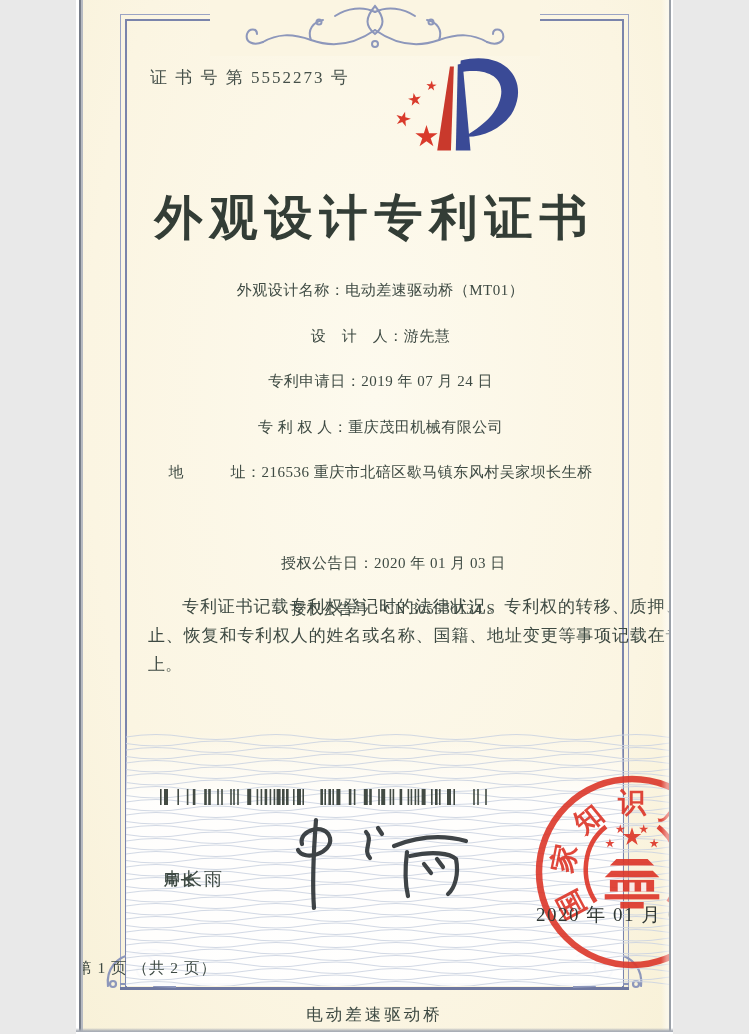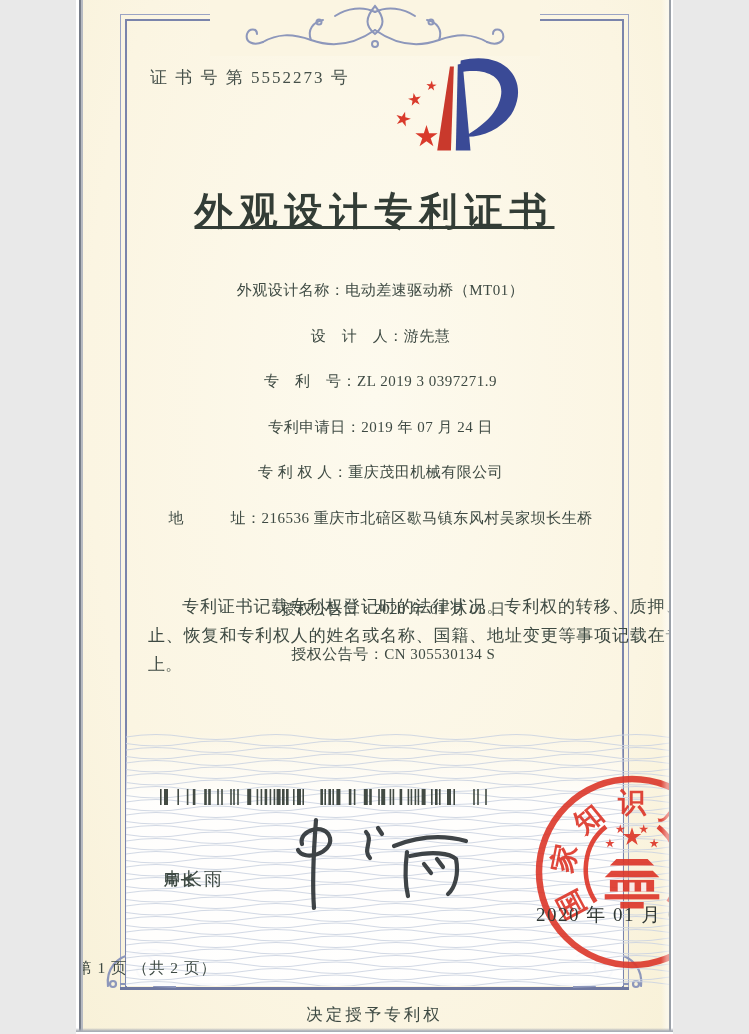--- a/index.html
+++ b/index.html
@@ -25,21 +25,21 @@
   .bottom-rule .bl{height:3px;background:#6e78a0;}
   .filigree{position:absolute;left:50%;transform:translateX(-50%);top:0;width:330px;height:56px;background:#fbf5e2;}
   .corner-orn{position:absolute;top:946px;width:72px;height:46px;}
   .corner-orn.left{left:28px;}
   .corner-orn.right{right:28px;transform:scaleX(-1);}
   
   .cert-no{position:absolute;left:74px;top:66px;font-size:17px;letter-spacing:2px;color:#45504a;white-space:pre;}
   .logo{position:absolute;left:282px;top:40px;}
   .qr{position:absolute;left:598px;top:57px;width:106px;height:106px;background:#fdfdfb;}
   .title{position:absolute;left:0;right:0;top:186px;text-align:center;
-    font-size:38px;font-weight:700;letter-spacing:7px;color:#333d36;text-decoration:underline;}
+    font-size:48px;font-weight:700;letter-spacing:7px;color:#333d36;}
   
   .fields{position:absolute;left:72px;right:60px;top:268px;font-size:15px;letter-spacing:.5px;text-align:center;}
   .row{height:45.5px;line-height:45.5px;white-space:pre;}
   .pair.w1{display:inline-block;width:305px;}
   
   .paras{position:absolute;left:72px;width:606px;top:592px;font-size:17px;line-height:29px;
     text-align:justify;color:#3e4a43;}
   .paras p{margin:0 0 2px 0;text-indent:2em;}
   
   .band{position:absolute;left:50px;right:50px;top:732px;height:254px;
@@ -366,21 +366,20 @@
           <rect x="19" y="20" width="1" height="1"></rect>
         </g>
       </svg>
   </div>
 
   <div class="title">外观设计专利证书</div>
 
   <div class="fields">
     <div class="row"><span class="lbl">外观设计名称：</span><span>电动差速驱动桥（MT01）</span></div>
     <div class="row"><span class="lbl">设　计　人：</span><span>游先慧</span></div>
-    <div class="row"><span class="lbl">专　利　号：</span><span>ZL 2019 3 0397271.9</span></div>
     <div class="row"><span class="lbl">专利申请日：</span><span>2019 年 07 月 24 日</span></div>
     <div class="row"><span class="lbl">专 利 权 人：</span><span>重庆茂田机械有限公司</span></div>
     <div class="row"><span class="lbl">地　　　址：</span><span>216536 重庆市北碚区歇马镇东风村吴家坝长生桥</span></div>
     <div class="row">
       <span class="pair w1"><span class="lbl">授权公告日：</span><span>2020 年 01 月 03 日</span></span>
       <span class="pair"><span class="lbl">授权公告号：</span><span>CN 305530134 S</span></span>
     </div>
   </div>
 
   <div class="paras">
@@ -538,18 +537,18 @@
         <path d="M-28,20 C-40,2 -38,-24 -20,-38" stroke="#dd3427" stroke-width="3.5" fill="none"></path>
         <path d="M28,20 C40,2 38,-24 20,-38" stroke="#dd3427" stroke-width="3.5" fill="none"></path>
         <rect x="-9" y="20" width="18" height="5"></rect>
       </g>
     </svg>
   </div>
 
   <div class="seal-date">2020 年 01 月 03 日</div>
 
   <div class="page-num">第 1 页 （共 2 页）</div>
-  <div class="back-note">决定授予专利权</div>
+  <div class="back-note">电动差速驱动桥</div>
 
   <div class="edge-left"></div>
   <div class="edge-right"></div>
   <div class="edge-bottom"></div>
 </div>
 
 </body></html>

